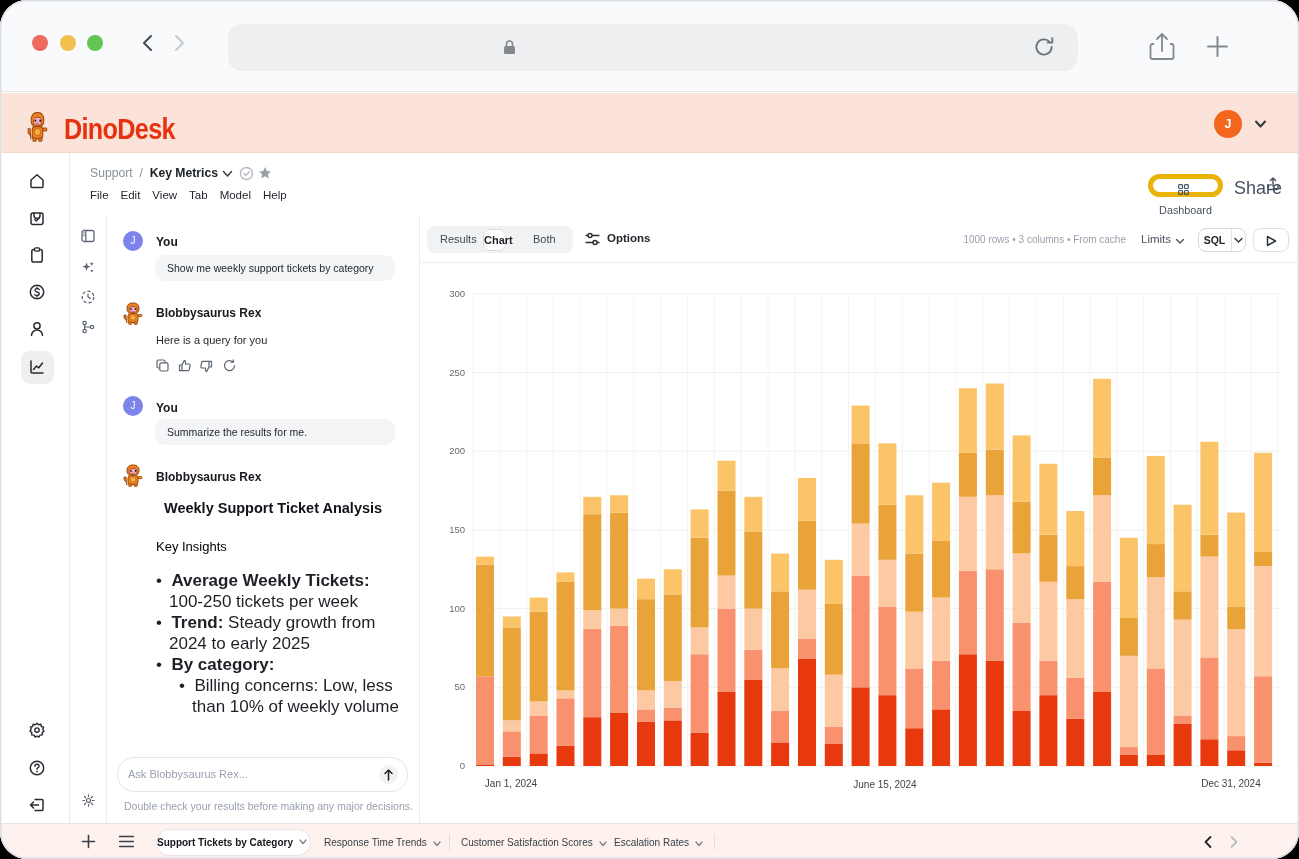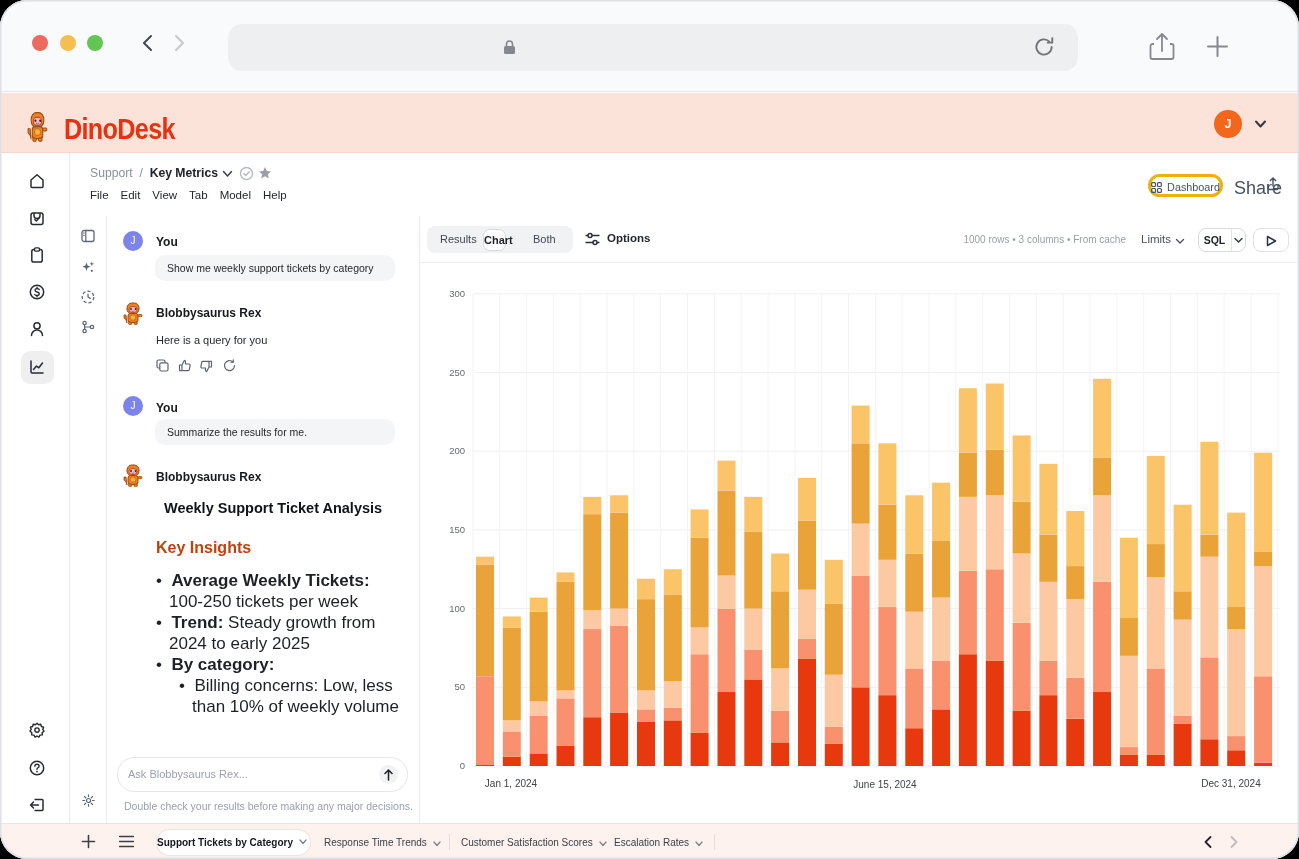--- a/index.html
+++ b/index.html
@@ -14,21 +14,21 @@
 .avatar{left:1214px;top:110px;width:28px;height:28px;border-radius:50%;background:#f3661c;color:#fff;font-size:12.5px;font-weight:bold;text-align:center;line-height:28px;}
 .sidebar{left:0;top:153px;width:70px;height:670px;background:#fff;border-right:1px solid #e9eaec;}
 .srail{left:70px;top:216px;width:37px;height:607px;background:#fff;border-right:1px solid #ebecee;}
 .chat{left:107px;top:216px;width:313px;height:607px;background:#fff;border-right:1px solid #ebecee;}
 .cpanel{left:420px;top:216px;width:879px;height:607px;background:#fff;}
 .topline{left:70px;top:216px;width:1229px;height:0;border-top:1px solid #ebecee;}
 .crumb{left:90px;top:166px;font-size:12.2px;color:#8a919c;}
 .crumb b{color:#20252b;font-weight:bold;}
 .menus{left:90px;top:189px;font-size:11.5px;color:#23282e;}
 .menus span{margin-right:12px;}
-.dashbtn{left:1148px;top:174px;width:75px;height:23px;border:3px solid #eab308;border-radius:12px;background:#fff;color:#46525f;font-size:10.8px;line-height:21px;text-align:center;}
+.dashbtn{left:1148px;top:174px;width:75px;height:23px;border:5px solid #eab308;border-radius:12px;background:#fff;color:#46525f;font-size:10.8px;line-height:21px;text-align:center;}
 .share{left:1234px;top:178px;font-size:18px;color:#46525f;}
 .name{font-weight:bold;font-size:12px;color:#16191d;}
 .bubble{left:48px;width:240px;background:#f4f5f6;border-radius:10px;font-size:10.5px;color:#24282e;padding:7px 12px;white-space:nowrap;}
 .msgtext{font-size:11px;color:#24282e;}
 .mdbody{font-size:17px;color:#1d2126;line-height:21px;}
 .seg{left:7px;top:10px;width:146px;height:27px;background:#f1f2f4;border-radius:8px;}
 .segsel{left:63px;top:12.5px;width:23px;height:22px;background:#fff;border:1px solid #d7dadd;border-radius:7px;font-weight:bold;text-align:center;line-height:20px;font-size:11px;color:#20252b;}
 .segtxt{font-size:11px;color:#3f4854;top:17px;}
 .rowshdr{font-size:10px;color:#99a1ad;top:18px;}
 .limits{font-size:11.5px;color:#49525f;top:17px;}
@@ -228,21 +228,21 @@
           <circle cx="12.6" cy="8" r="0.9" fill="#3a2020"></circle>
 <path d="M8.6 10 q1.4 1 2.8 0" stroke="#a05060" stroke-width="0.7" fill="none"></path>
 <rect x="5" y="12.5" width="10" height="9" rx="2.5" fill="#f08020" stroke="#9a4a10" stroke-width="1"></rect>
 <rect x="7.2" y="14" width="5.6" height="5" rx="2" fill="#f8b040" stroke="#b06a14" stroke-width="0.7"></rect>
 <rect x="15" y="13.5" width="4" height="2.2" rx="1" fill="#f08020" stroke="#9a4a10" stroke-width="0.8"></rect>
 <rect x="5.5" y="21" width="3.4" height="2.4" rx="1" fill="#e87818" stroke="#9a4a10" stroke-width="0.8"></rect>
 <rect x="11" y="21" width="3.4" height="2.4" rx="1" fill="#e87818" stroke="#9a4a10" stroke-width="0.8"></rect>
 </svg></div>
       <div class="abs name" style="left:49px;top:254px;">Blobbysaurus Rex</div>
       <div class="abs" style="left:57px;top:284px;font-size:14.5px;font-weight:bold;color:#101418;white-space:nowrap;">Weekly Support Ticket Analysis</div>
-      <div class="abs" style="left:49px;top:323px;font-size:16px;font-weight:bold;color:#c2410c;">Key Insights</div>
+      <div class="abs" style="left:49px;top:323px;font-size:13px;font-weight:normal;color:#000000;">Key Insights</div>
       <div class="abs mdbody" style="left:49px;top:354px;width:248px;">
 <div style="padding-left:13px;text-indent:-13px;">•&nbsp;&nbsp;<b>Average Weekly Tickets:</b> 100-250 tickets per week</div>
 <div style="padding-left:13px;text-indent:-13px;">•&nbsp;&nbsp;<b>Trend:</b> Steady growth from 2024 to early 2025</div>
 <div style="padding-left:13px;text-indent:-13px;">•&nbsp;&nbsp;<b>By category:</b></div>
 <div style="padding-left:36px;text-indent:-13px;">•&nbsp;&nbsp;Billing concerns: Low, less than 10% of weekly volume</div>
 </div>
       <div class="abs" style="left:10px;top:541px;width:291px;height:35px;border:1px solid #e4e6e9;border-radius:18px;background:#fff;"></div>
       <div class="abs" style="left:21px;top:552px;font-size:11px;color:#9aa1b0;">Ask Blobbysaurus Rex...</div>
       <div class="abs" style="left:272px;top:549px;width:19px;height:19px;border-radius:50%;background:#f1f2f3;"></div>
       <svg class="abs ic" style="left:277px;top:552px;" width="9" height="13" viewBox="0 0 9 13">

